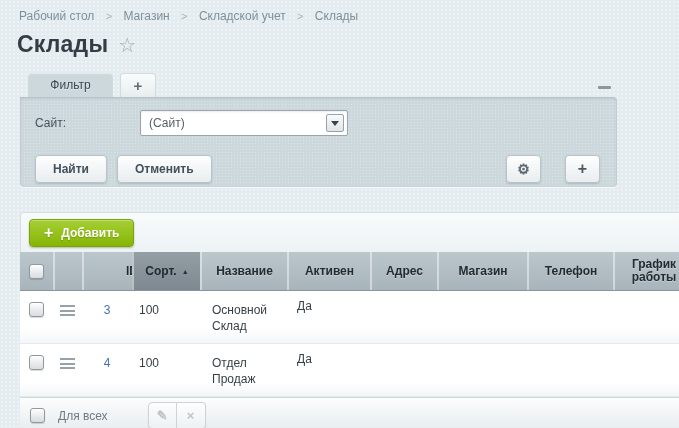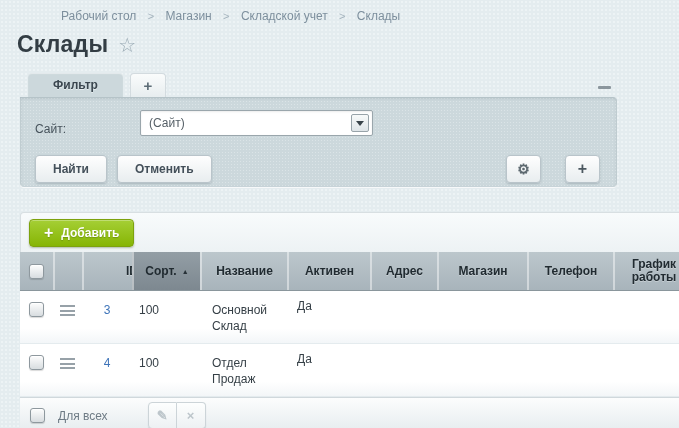--- a/index.html
+++ b/index.html
@@ -5,47 +5,47 @@
   * { margin:0; padding:0; box-sizing:border-box; }
   html,body { width:679px; height:428px; overflow:hidden; }
   body { font-family:"Liberation Sans", sans-serif; }
   .screen {
     position:relative; width:679px; height:428px; overflow:hidden;
     background-color:#e4ecef;
     background-image:radial-gradient(rgba(255,255,255,.35) 1px, rgba(0,0,0,0) 1px);
     background-size:4px 4px;
   }
   
-  .breadcrumb { position:absolute; top:9px; left:19px; font-size:12px; color:#7d8f9d; white-space:nowrap;margin-left:42px; }
+  .breadcrumb { position:absolute; top:9px; left:19px; font-size:12px; color:#7d8f9d; white-space:nowrap; }
   .breadcrumb a { color:#7d8f9d; text-decoration:none; cursor:pointer; }
   .breadcrumb .sep { color:#a3b2bc; margin:0 8px; font-size:11px; }
   
   .title-row { position:absolute; top:31px; left:17px; display:flex; align-items:center; }
   .title-row h1 { font-size:23px; font-weight:bold; color:#333d44; letter-spacing:0.2px; }
   .title-row .star { margin-left:10px; font-size:20px; color:#9babb5; cursor:pointer; line-height:1; }
   
   .filter-block { position:absolute; top:73px; left:20px; width:597px; }
   .tabs { display:flex; height:24px; padding-left:8px; position:relative; }
   .tab { height:24px; display:flex; align-items:center; justify-content:center;
          border-radius:4px 4px 0 0; font-size:12px; cursor:pointer; }
-  .tab.active { width:95px; background:#ccd8dc; font-weight:bold; color:#3a464f;
+  .tab.active { width:85px; background:#ccd8dc; font-weight:normal; color:#3a464f;
                 text-shadow:0 1px 0 rgba(255,255,255,.5);
                 box-shadow:inset 0 1px 1px rgba(255,255,255,.5); }
   .tab.add { width:36px; margin-left:7px; background:linear-gradient(#fafcfc,#e7edef);
              border:1px solid #d3dbdf; border-bottom:none; color:#5c6c76; font-size:15px; font-weight:bold; }
   .collapse-bar { position:absolute; right:6px; top:13px; width:13px; height:3px;
                   background:#8b969d; border-radius:1px; cursor:pointer; }
   .panel { height:90px; background-color:#ccd8dc;
            background-image:radial-gradient(rgba(255,255,255,.3) 1px, rgba(0,0,0,0) 1px);
            background-size:3px 3px;
            border-radius:0 4px 4px 4px; position:relative;
            box-shadow:inset 0 1px 3px rgba(90,110,120,.3), 0 1px 0 rgba(255,255,255,.7); }
-  .field-row { position:absolute; top:13px; left:15px; display:flex; align-items:flex-end; }
+  .field-row { position:absolute; top:13px; left:15px; display:flex; align-items:center; }
   .field-row label { font-size:12px; color:#46525b; width:105px; }
-  .select { position:relative; width:233px; height:26px; background:#fff;
+  .select { position:relative; width:208px; height:26px; background:#fff;
             border:1px solid #9aa6ac; border-radius:2px; cursor:pointer;
             box-shadow:inset 0 1px 2px rgba(0,0,0,.08); }
   .select .val { display:block; line-height:24px; padding-left:8px; font-size:12px; color:#555f66; }
   .select .sbtn { position:absolute; right:3px; top:3px; width:18px; height:18px;
                   background:linear-gradient(#f8fafa,#dfe5e8); border:1px solid #98a3a9;
                   border-radius:2px; display:flex; align-items:center; justify-content:center; }
   .tri { width:0; height:0; border-left:4px solid rgba(0,0,0,0); border-right:4px solid rgba(0,0,0,0);
          border-top:5px solid #39434a; }
   .btn-row { position:absolute; left:15px; right:17px; top:58px; display:flex; align-items:center; }
   .btn { height:28px; padding:0 17px; font-family:"Liberation Sans",sans-serif;

